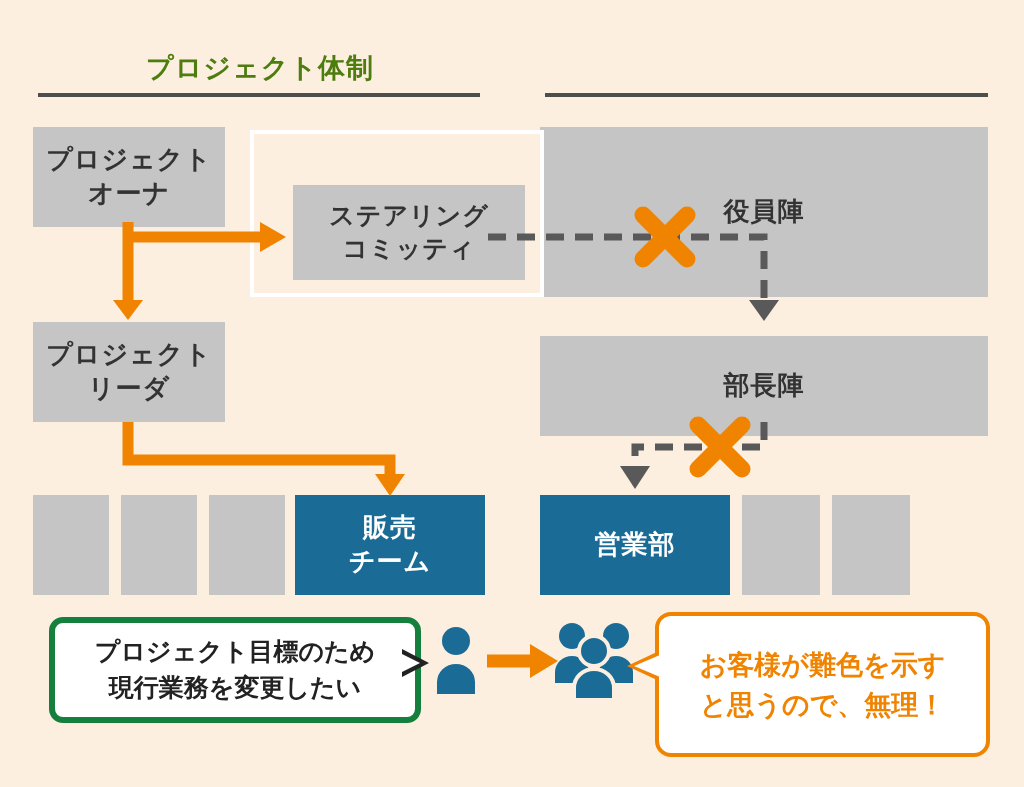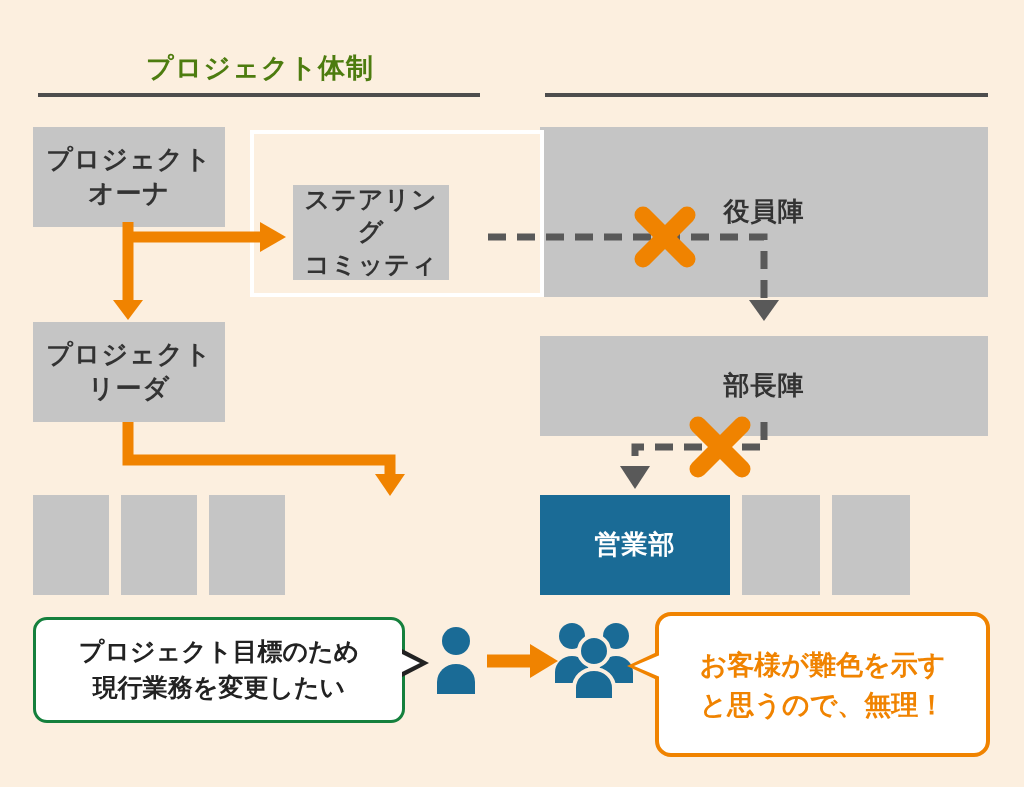--- a/index.html
+++ b/index.html
@@ -22,21 +22,21 @@
   .rule-right{left:545px;width:443px;}
 
   .box{position:absolute;display:flex;align-items:center;justify-content:center;text-align:center;
        font-weight:bold;color:var(--text-dark);background:var(--box-gray);
        font-size:26px;line-height:1.3;white-space:pre-line;letter-spacing:1px;}
   .box.blue{background:var(--accent-blue);color:#ffffff;}
 
   .owner{left:33px;top:127px;width:192px;height:100px;}
   .frame{position:absolute;left:250px;top:130px;width:294px;height:167px;border:4px solid #ffffff;background:transparent;z-index:2;}
   .executives{left:540px;top:127px;width:448px;height:170px;z-index:1;}
-  .committee{left:293px;top:185px;width:156px;height:95px;font-size:25px;z-index:3;}
+  .committee{left:293px;top:185px;width:232px;height:95px;font-size:25px;z-index:3;}
   .leader{left:33px;top:322px;width:192px;height:100px;}
   .heads{left:540px;top:336px;width:448px;height:100px;}
 
   .row{top:495px;height:100px;}
   .g1{left:33px;width:76px;}
   .g2{left:121px;width:76px;}
   .g3{left:209px;width:76px;}
   .salesteam{left:295px;width:190px;}
   .salesdept{left:540px;width:190px;}
   .g4{left:742px;width:78px;}
@@ -46,21 +46,21 @@
   .o-line{stroke:var(--accent-orange);stroke-width:11;fill:none;}
   .o-fill{fill:var(--accent-orange);}
   .dash{stroke:var(--arrow-gray);stroke-width:7;fill:none;stroke-dasharray:18 11;}
   .g-fill{fill:var(--arrow-gray);}
   .xmark{stroke:var(--accent-orange);stroke-width:17;stroke-linecap:round;}
   .person{fill:var(--accent-blue);}
   .person-front{fill:var(--accent-blue);stroke:var(--background);stroke-width:4;}
 
   .bubble{position:absolute;display:flex;align-items:center;justify-content:center;text-align:center;
           background:#ffffff;font-weight:bold;white-space:pre-line;z-index:5;}
-  .bubble-req{left:33px;top:617px;width:372px;height:106px;border:3px solid #15803d;border-radius:14px;
+  .bubble-req{left:49px;top:617px;width:372px;height:106px;border:6px solid #15803d;border-radius:14px;
               color:#222222;font-size:25px;line-height:1.45;}
   .bubble-rej{left:655px;top:612px;width:335px;height:145px;border:4px solid var(--accent-orange);border-radius:16px;
               color:var(--accent-orange);font-size:27px;line-height:1.45;}
   .tail{position:absolute;width:0;height:0;}
   .tail-req-outer{left:402px;top:649px;border-top:14px solid transparent;border-bottom:14px solid transparent;border-left:27px solid #222222;z-index:5;}
   .tail-req-inner{left:398px;top:652px;border-top:11px solid transparent;border-bottom:11px solid transparent;border-left:22px solid #ffffff;z-index:6;}
   .tail-rej-outer{left:627px;top:652px;border-top:14px solid transparent;border-bottom:14px solid transparent;border-right:30px solid var(--accent-orange);z-index:5;}
   .tail-rej-inner{left:634px;top:655px;border-top:11px solid transparent;border-bottom:11px solid transparent;border-right:26px solid #ffffff;z-index:6;}
 </style>
 </head>
@@ -78,20 +78,22 @@
   <div class="frame"></div>
   <div class="box committee">ステアリング
 コミッティ</div>
   <div class="box leader">プロジェクト
 リーダ</div>
   <div class="box heads">部長陣</div>
 
   <div class="box row g1"></div>
   <div class="box row g2"></div>
   <div class="box row g3"></div>
+  <div class="box blue row salesteam">販売
+チーム</div>
   <div class="box blue row salesdept">営業部</div>
   <div class="box row g4"></div>
   <div class="box row g5"></div>
 
   <svg class="overlay" width="1024" height="787" viewBox="0 0 1024 787">
 
     <g>
       <line class="o-line" x1="128" y1="222" x2="128" y2="302"></line>
       <polygon class="o-fill" points="113,300 143,300 128,320"></polygon>
       <line class="o-line" x1="128" y1="237" x2="262" y2="237"></line>

